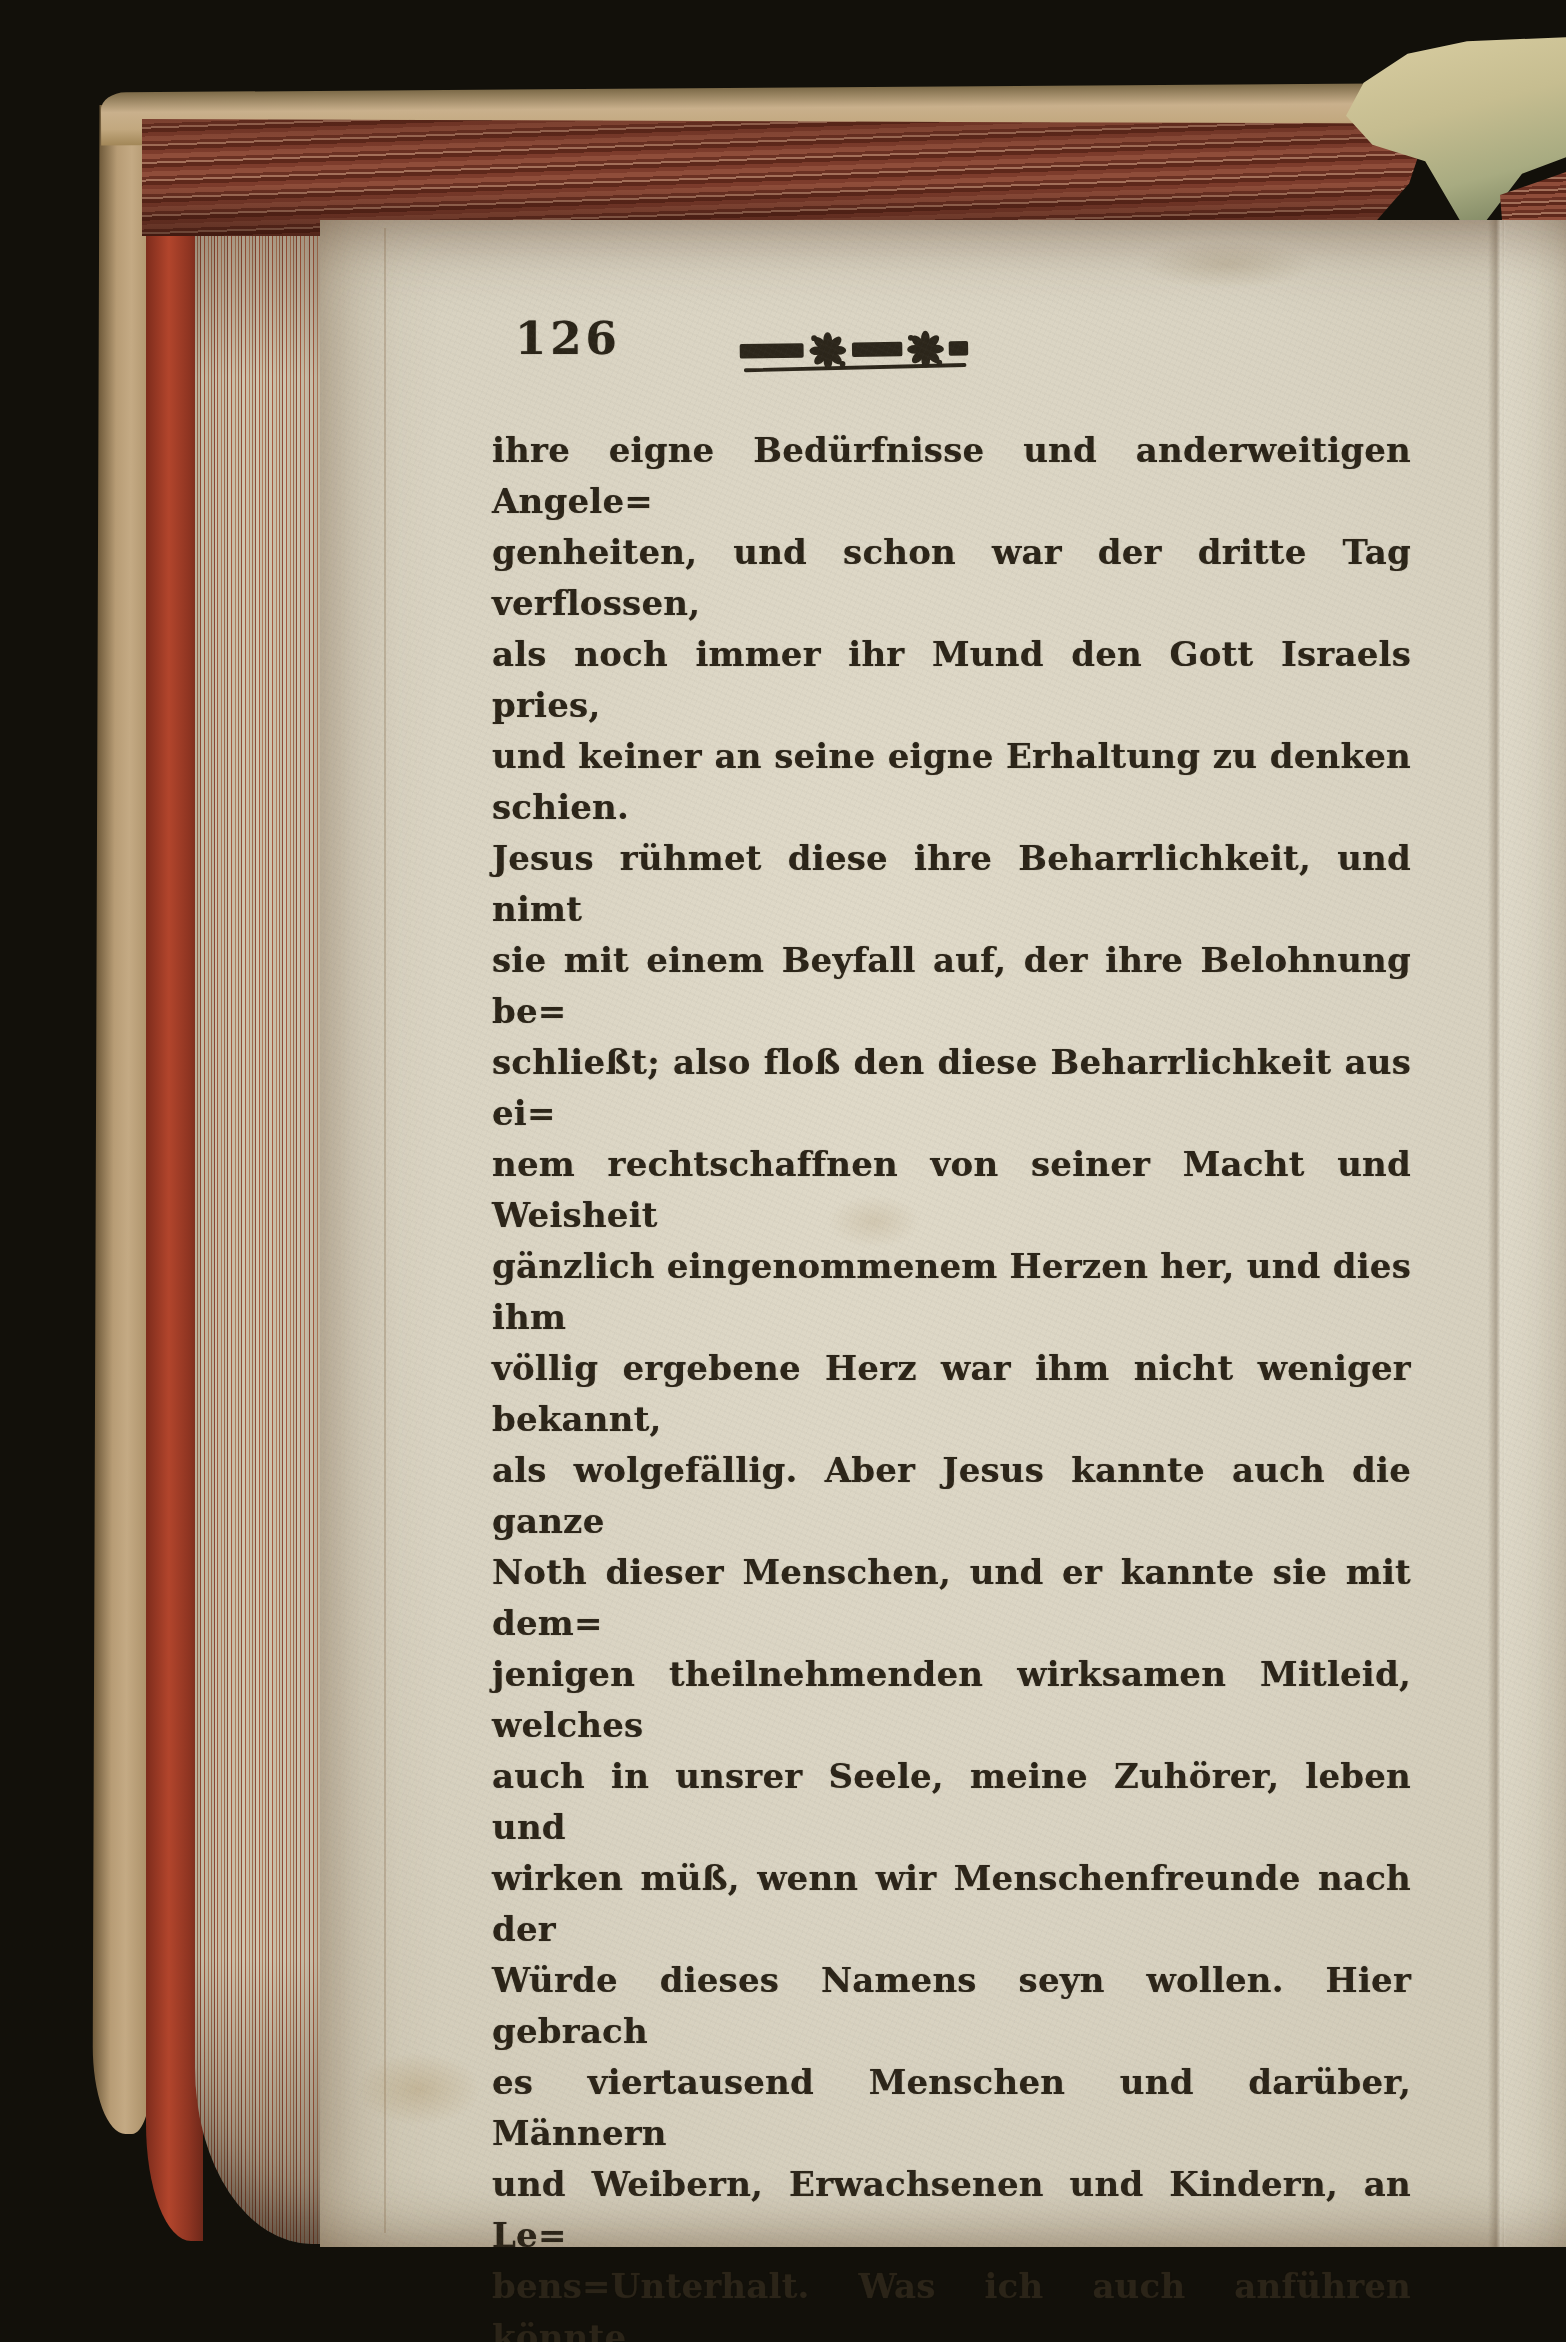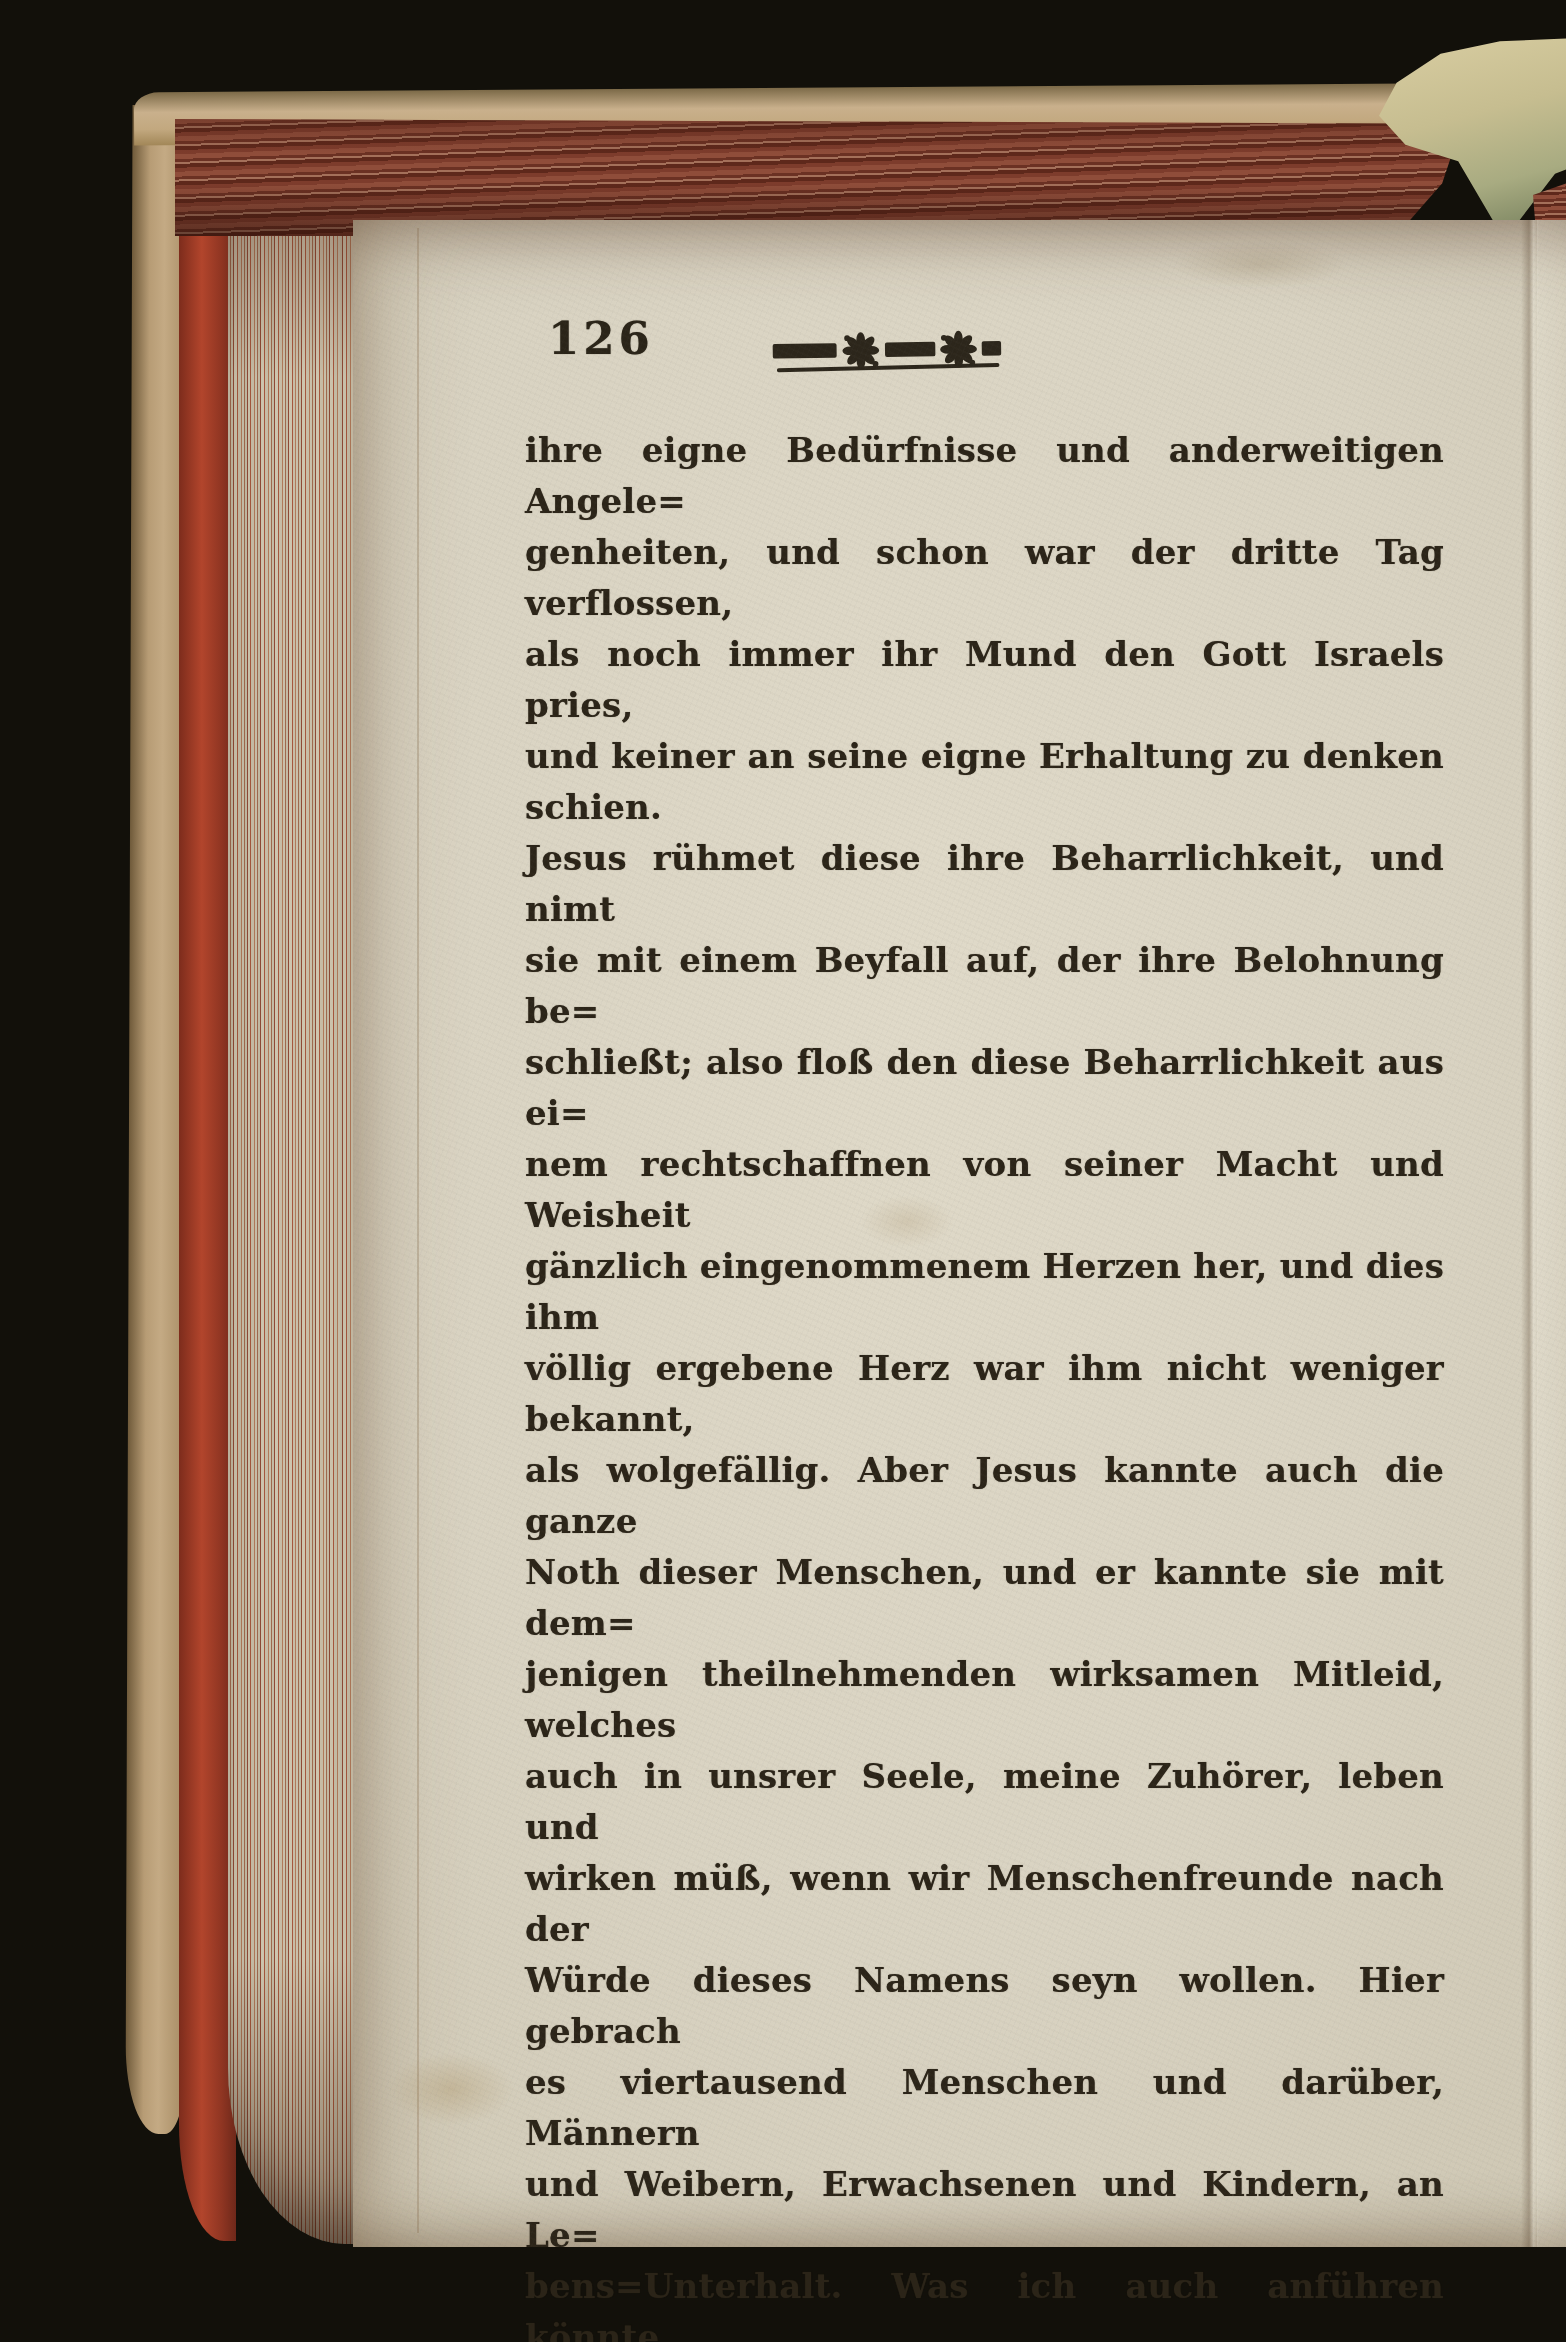--- a/index.html
+++ b/index.html
@@ -3,21 +3,21 @@
 <meta charset="utf-8">
 <style>
   html,body{margin:0;padding:0;}
   body{
     width:1566px;height:2343px;
     background:#12100a;
     overflow:hidden;
     position:relative;
     font-family:"DejaVu Serif", serif;
   }
-  .scene{position:absolute;inset:0;margin-left:33px;}
+  .scene{position:absolute;inset:0;}
 
   
   .cover-top{
     position:absolute;left:101px;top:88px;width:1274px;height:53px;
     background:linear-gradient(180deg,#7c6a48 0%,#c9b08c 38%,#c2a87f 70%,#a28758 100%);
     transform:rotate(-0.4deg);
     border-top-left-radius:25px 17.6px;
   }
   .edge-red-top{
     position:absolute;left:142px;top:119px;width:1320px;height:117px;

